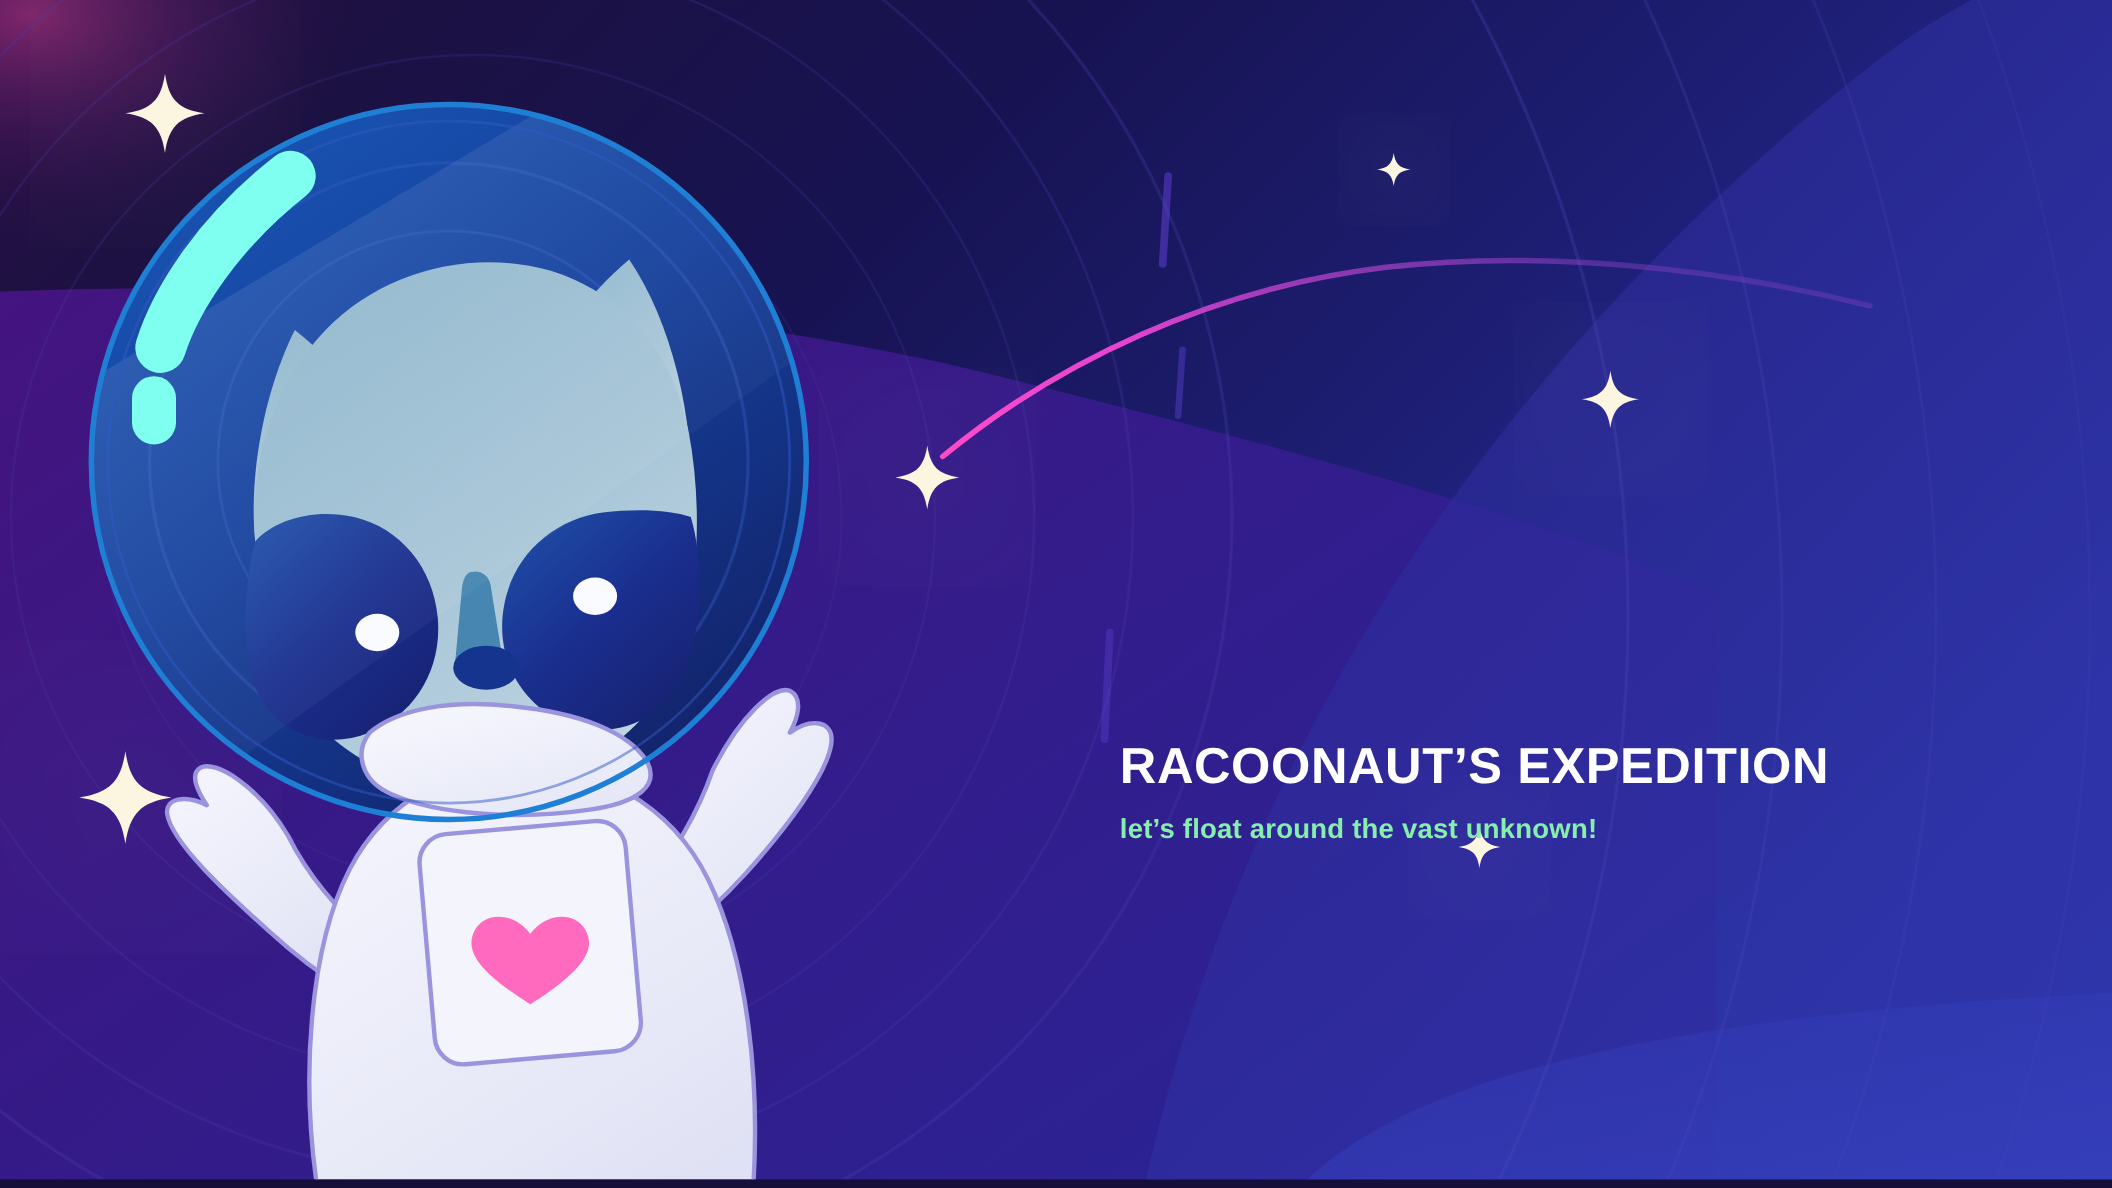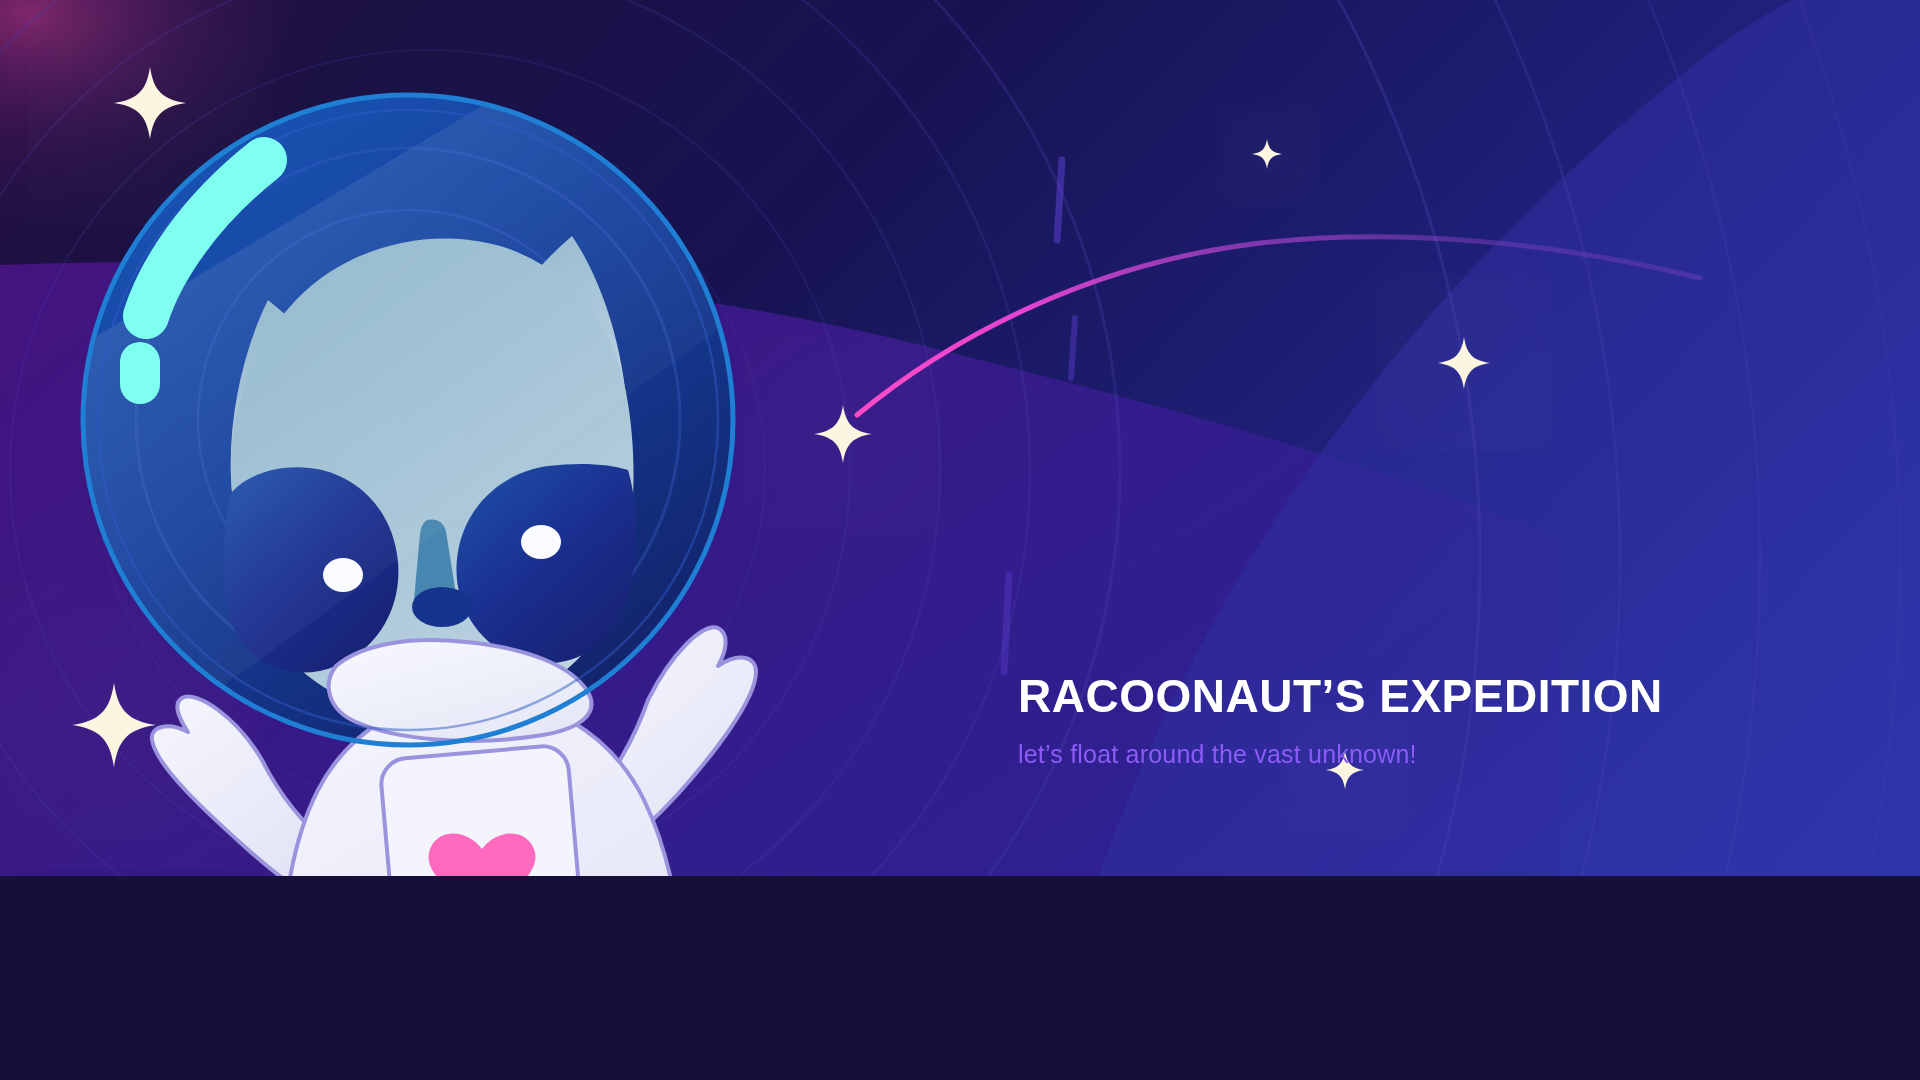--- a/index.html
+++ b/index.html
@@ -5,21 +5,21 @@
 <style>
   * { margin:0; padding:0; box-sizing:border-box; }
   html, body {
     width:1920px; height:1080px;
     overflow:hidden;
     background:#150F3A;
     font-family:"Liberation Sans", sans-serif;
   }
   #stage {
     position:relative;
-    width:1920px; height:876px;
+    width:1920px; height:1072px;
     overflow:hidden;
   }
   #stage svg.layer {
     position:absolute; inset:0;
     width:1920px; height:1080px;
     display:block;
   }
   .text-block {
     position:absolute;
     left:1018px;
@@ -32,22 +32,22 @@
     font-weight:700;
     letter-spacing:0.5px;
     color:#FFFFFF;
     line-height:1.05;
     white-space:nowrap;
   }
   .hero-subtitle {
     margin-top:20px;
     font-family:"Liberation Sans", sans-serif;
     font-size:25px;
-    font-weight:400;
-    color:#8b5cf6;
+    font-weight:700;
+    color:#86efac;
     letter-spacing:0.2px;
     white-space:nowrap;
   }
 </style>
 </head>
 <body>
 
 <div id="stage">
 
   <svg class="layer" viewBox="0 0 1920 1080">

